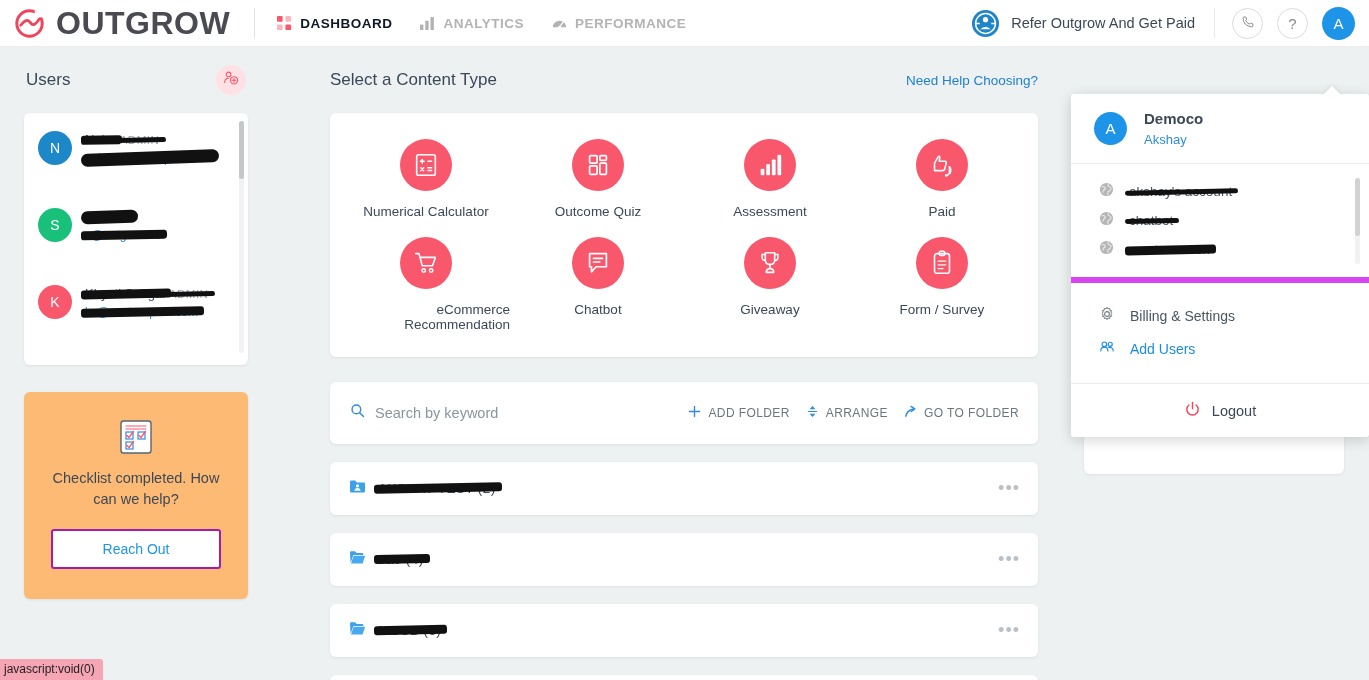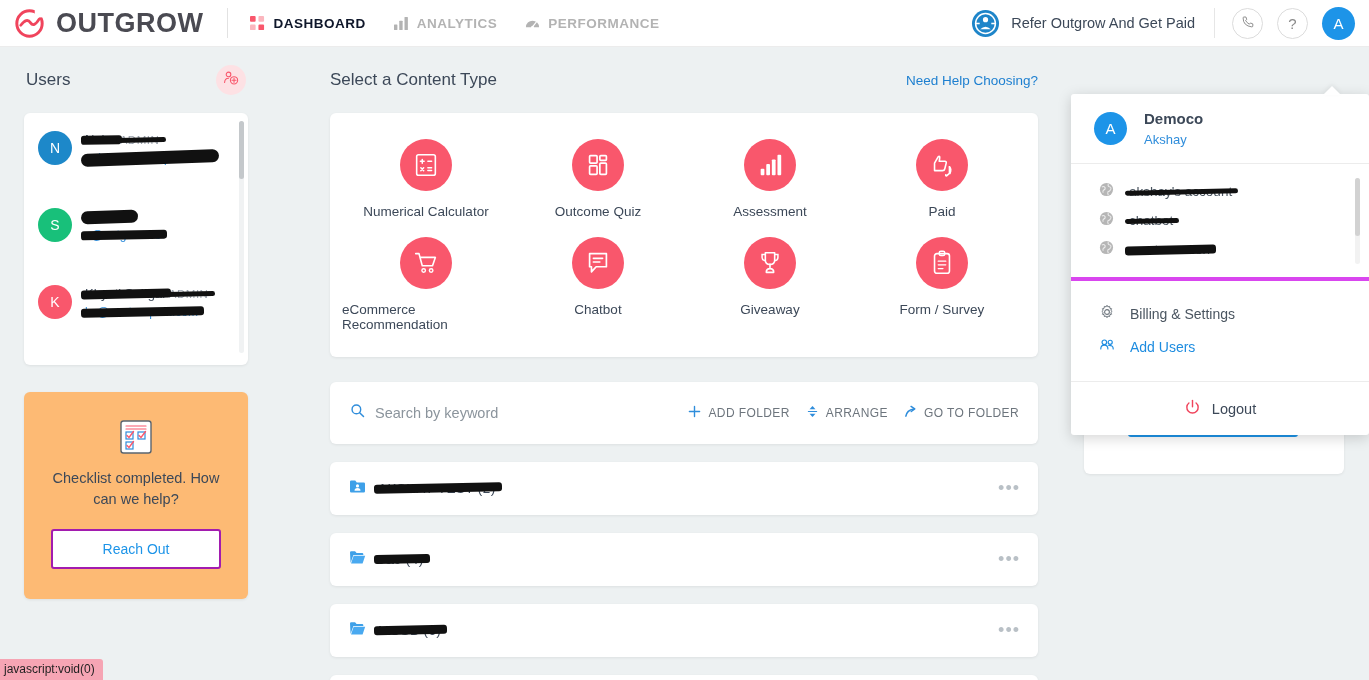--- a/index.html
+++ b/index.html
@@ -17,21 +17,21 @@
   .header {
     height:47px; background:#ffffff;
     display:flex; align-items:center;
     padding:0 14px 0 12px;
     position:relative; z-index:40;
     border-bottom:1px solid #ececec;
   }
   .logo-wrap { display:flex; align-items:center; gap:9px; }
   .logo-mark { width:35px; height:35px; flex:none; }
   .logo-text {
-    font-size:27px; font-weight:bold; letter-spacing:.5px;
+    font-size:32px; font-weight:bold; letter-spacing:.5px;
     color:#4a4a52;
   }
   .hdr-divider { width:1px; height:30px; background:#e2e2e2; margin:0 22px 0 24px; }
   .nav { display:flex; align-items:center; gap:28px; }
   .nav-item {
     display:flex; align-items:center; gap:8px;
     font-size:13.5px; font-weight:bold; letter-spacing:.5px;
     color:#b3b3b3; cursor:pointer; text-transform:uppercase;
   }
   .nav-item.active { color:#0f172a; }
@@ -140,21 +140,21 @@
   .ct-item {
     display:flex; flex-direction:column; align-items:center;
     cursor:pointer; padding:4px 2px;
   }
   .ct-ico {
     width:52px; height:52px; border-radius:50%;
     background:#f9576c; display:flex; align-items:center;
     justify-content:center; margin-bottom:13px;
   }
   .ct-label {
-    font-size:13.5px; color:#3c4858; text-align:left; line-height:1.15;
+    font-size:13.5px; color:#3c4858; text-align:right; line-height:1.15;
   }
 
   .search-card {
     background:#fff; border-radius:6px; margin-top:25px;
     height:62px; display:flex; align-items:center;
     padding:0 19px 0 20px; box-shadow:0 1px 3px rgba(0,0,0,.07);
   }
   .search-in { display:flex; align-items:center; gap:10px; flex:1; }
   .search-ph { font-size:14.5px; color:#8b949c; }
   .tool-btns { display:flex; align-items:center; gap:16px; }
@@ -215,21 +215,21 @@
     width:33px; height:33px; border-radius:50%;
     background:#1d94e8; color:#fff; flex:none;
     display:flex; align-items:center; justify-content:center;
     font-size:15px;
   }
   .dd-co { font-size:15px; font-weight:bold; color:#3c4858; }
   .dd-user { font-size:13px; color:#2f8ddb; margin-top:5px; cursor:pointer; }
 
   .dd-list {
     position:relative; padding:13px 0 13px 0;
-    border-bottom:4px solid #d946ef;
+    border-bottom:6px solid #d946ef;
   }
   .dd-li {
     display:flex; align-items:center; gap:15px;
     padding:5px 24px 5px 28px; cursor:pointer;
   }
   .dd-li-label {
     font-size:13.5px; color:#4a5560; position:relative; white-space:nowrap;
   }
   .dd-scroll {
     position:absolute; right:9px; top:14px; width:5px; height:86px;

